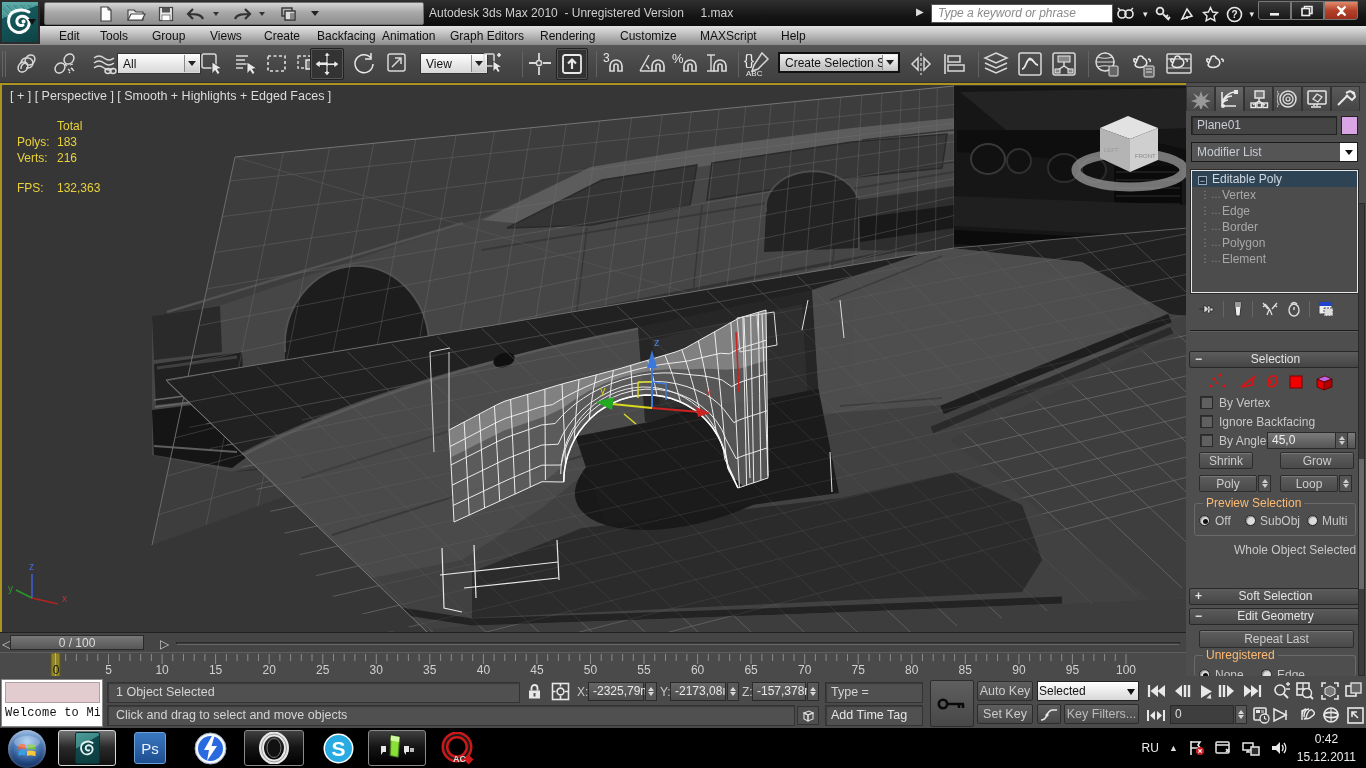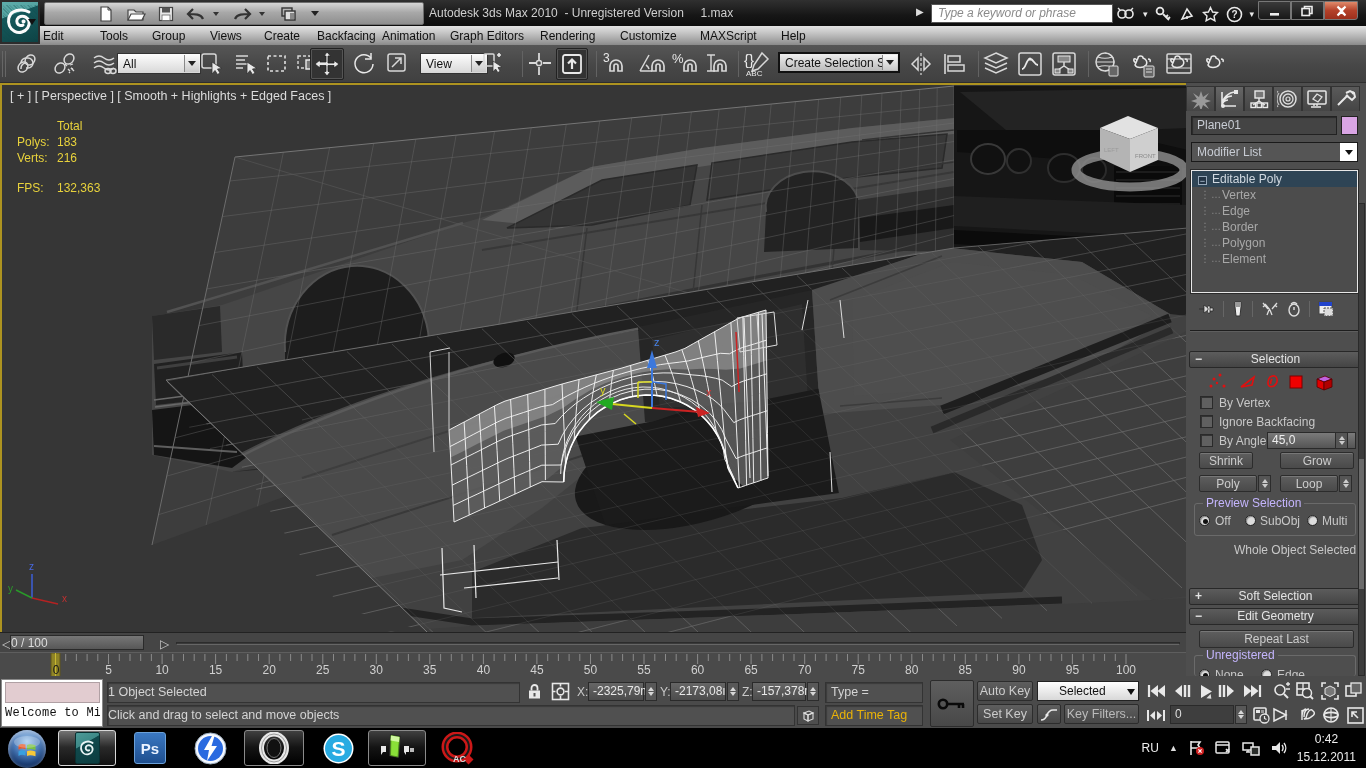--- a/index.html
+++ b/index.html
@@ -52,31 +52,31 @@
 .rollout{position:absolute;left:3px;width:173px;height:17px;background:linear-gradient(#5c5c5c,#454545);border:1px solid #282828;border-radius:2px;color:#e4e4e4;text-align:center;line-height:15px;font-size:12px}
 .rollout b{position:absolute;left:5px;top:0;font-weight:bold}
 .cb{position:absolute;width:13px;height:13px;background:#606060;border:1px solid #2a2a2a;box-shadow:inset 1px 1px 0 #333}
 .cblabel{position:absolute;color:#c8c8c8}
 .btn{position:absolute;background:linear-gradient(#5e5e5e,#4a4a4a);border:1px solid #2c2c2c;box-shadow:inset 0 1px 0 #777;border-radius:2px;color:#ccc;text-align:center}
 .spin{position:absolute;width:13px;height:17px;background:#555;border:1px solid #2c2c2c;display:flex;flex-direction:column;align-items:center;justify-content:space-around}
 .spin:before{content:"";border:3px solid transparent;border-bottom:4px solid #ccc}
 .spin:after{content:"";border:3px solid transparent;border-top:4px solid #ccc}
 .numfield{position:absolute;height:17px;background:linear-gradient(#7a7a7a,#555);border:1px solid #2a2a2a;color:#eee;line-height:15px;padding-left:4px}
 .grp{position:absolute;border:1px solid #6a6a6a;border-radius:3px}
-.grplabel{position:absolute;top:-8px;left:8px;background:#4e4e4e;padding:0 3px;color:#c4b5fd}
+.grplabel{position:absolute;top:-8px;left:8px;background:#4e4e4e;padding:0 3px;color:#fdba74}
 .radio{position:absolute;width:11px;height:11px;border-radius:50%;background:#ddd;border:1px solid #222;box-shadow:inset 1px 1px 1px #888}
 .radio.on:after{content:"";position:absolute;left:2.5px;top:2.5px;width:5px;height:5px;border-radius:50%;background:#111}
 .scroll{position:absolute;right:1px;top:120px;width:7px;height:473px;background:#3c3c3c;border:1px solid #2a2a2a}
 .scrollthumb{position:absolute;left:0;top:255px;width:5px;height:130px;background:#6a6a6a}
 
 #slider{position:absolute;left:0;top:632px;width:1186px;height:20px;background:#454545;border-top:1px solid #222}
-#sliderbar{position:absolute;left:10px;top:2px;width:134px;height:15px;background:linear-gradient(#777,#575757);border:1px solid #2a2a2a;color:#ddd;line-height:14px}
+#sliderbar{position:absolute;left:10px;top:2px;width:134px;height:15px;background:linear-gradient(#777,#575757);border:1px solid #2a2a2a;color:#ddd;text-align:center;line-height:14px}
 #ruler{position:absolute;left:0;top:652px;width:1186px;height:24px;background:#4a4a4a;border-top:1px solid #5e5e5e}
 #status{position:absolute;left:0;top:676px;width:1366px;height:52px;background:#4a4a4a}
-.sfield{position:absolute;background:#505050;border:1px solid #333;box-shadow:inset 1px 1px 1px #3a3a3a;color:#d4d4d4;line-height:19px;font-size:12.5px}
+.sfield{position:absolute;background:#505050;border:1px solid #333;box-shadow:inset 1px 1px 1px #3a3a3a;color:#d4d4d4;line-height:19px;padding-left:8px;font-size:12.5px}
 .xyz{position:absolute;height:19px;background:linear-gradient(#666,#4c4c4c);border:1px solid #2a2a2a;color:#e8e8e8;line-height:17px;padding-left:4px;font-size:12px}
 #welcome{position:absolute;left:1px;top:679px;width:102px;height:48px;background:#fff;border:1px solid #888}
 #welcometop{position:absolute;left:3px;top:2px;width:95px;height:21px;background:#e2ccd0;border:1px solid #b0a0a4}
 #welcometxt{position:absolute;left:3px;top:26px;width:95px;height:19px;color:#111;font-family:"Liberation Mono",monospace;font-size:12px;letter-spacing:0.2px;white-space:nowrap;overflow:hidden}
 .abtn{position:absolute;background:linear-gradient(#5e5e5e,#484848);border:1px solid #2c2c2c;border-radius:2px;color:#ccc;text-align:center;font-size:12.5px}
 .tkbox{position:absolute;top:730px;width:58px;height:36px;border:1px solid #8a8a8a;border-radius:3px;background:linear-gradient(rgba(255,255,255,.25),rgba(255,255,255,.08) 48%,rgba(0,0,0,.15));display:flex;align-items:center;justify-content:center}
 .tkic{position:absolute;top:732px;display:flex;align-items:center;justify-content:center}
 #tray{position:absolute;right:0;top:728px;height:40px;display:flex;align-items:center;gap:10px;color:#eee;font-size:12px;padding-right:10px}
 </style></head><body>
 <div id="title"></div>
@@ -174,21 +174,21 @@
         <path d="M3.5,3 v-1.5 h7.5 v7 h-2" fill="none" stroke="#eee" stroke-width="1.6"></path>
       </svg>
     </div>
     <div class="wb close">
       <svg width="13" height="12" viewBox="0 0 13 12">
         <path d="M2.5,1.5 L6.5,5 L10.5,1.5 M2.5,10.5 L6.5,7 L10.5,10.5 M2.5,1.5 L10.5,10.5 M10.5,1.5 L2.5,10.5" stroke="#fff" stroke-width="2" fill="none"></path>
       </svg>
     </div>
   </div>
 <div id="menubar">
-<span style="position:absolute;left:43px">Edit</span>
+<span style="position:absolute;left:59px">Edit</span>
 <span style="position:absolute;left:100px">Tools</span>
 <span style="position:absolute;left:152px">Group</span>
 <span style="position:absolute;left:210px">Views</span>
 <span style="position:absolute;left:264px">Create</span>
 <span style="position:absolute;left:317px">Backfacing</span>
 <span style="position:absolute;left:382px">Animation</span>
 <span style="position:absolute;left:450px">Graph Editors</span>
 <span style="position:absolute;left:540px">Rendering</span>
 <span style="position:absolute;left:620px">Customize</span>
 <span style="position:absolute;left:700px">MAXScript</span>
@@ -1099,30 +1099,30 @@
     <div style="border:3px solid transparent;border-top:4px solid #d8d8d8"></div>
   </div>
 <div class="sfield" style="left:825px;top:682px;width:98px;height:21px;padding-left:5px">Type = 254,0mm</div>
 <div style="position:absolute;left:797px;top:706px;width:22px;height:19px;background:#4e4e4e;border:1px solid #333;display:flex;align-items:center;justify-content:center">
     <svg width="14" height="14" viewBox="0 0 14 14">
       <polygon points="3,4 8,2 12,4 7,6" fill="none" stroke="#ddd" stroke-width="1.1"></polygon>
       <polygon points="3,4 7,6 7,12 3,10" fill="none" stroke="#ddd" stroke-width="1.1"></polygon>
       <polygon points="7,6 12,4 12,10 7,12" fill="none" stroke="#ddd" stroke-width="1.1"></polygon>
     </svg>
   </div>
-<div class="sfield" style="left:825px;top:705px;width:98px;height:21px;padding-left:5px;color:#eab308">Add Time Tag</div>
+<div class="sfield" style="left:825px;top:705px;width:98px;height:21px;padding-left:5px;color:#e5e5e5">Add Time Tag</div>
 <div style="position:absolute;left:930px;top:680px;width:44px;height:47px;background:linear-gradient(#5e5e5e,#484848);border:1px solid #2c2c2c;border-radius:2px;display:flex;align-items:center;justify-content:center">
     <svg width="30" height="16" viewBox="0 0 30 16">
       <circle cx="6" cy="8" r="4.2" fill="none" stroke="#0a0a0a" stroke-width="2.6"></circle>
       <path d="M10,8 H27 M22,8 v4 M26,8 v4" stroke="#0a0a0a" stroke-width="2.6"></path>
     </svg>
   </div>
 <div class="abtn" style="left:977px;top:681px;width:56px;height:20px;line-height:19px">Auto Key</div>
 <div class="abtn" style="left:977px;top:704px;width:56px;height:20px;line-height:19px">Set Key</div>
-<div style="position:absolute;left:1037px;top:681px;width:102px;height:20px;background:linear-gradient(#fff,#d8d8d8);border:1px solid #222;color:#111;line-height:19px;padding-left:21px">Selected<div style="position:absolute;right:3px;top:7px;border:4px solid transparent;border-top:6px solid #111"></div></div>
+<div style="position:absolute;left:1037px;top:681px;width:102px;height:20px;background:linear-gradient(#fff,#d8d8d8);border:1px solid #222;color:#111;line-height:19px;padding-left:1px">Selected<div style="position:absolute;right:3px;top:7px;border:4px solid transparent;border-top:6px solid #111"></div></div>
 <div class="abtn" style="left:1037px;top:704px;width:24px;height:20px"><svg width="18" height="14" viewBox="0 0 18 14" style="margin-top:3px">
       <path d="M1,12 Q5,12 7,7 T13,2 L17,2" fill="none" stroke="#e8e8e8" stroke-width="1.6"></path>
       <circle cx="7" cy="7" r="1.6" fill="#e8e8e8"></circle>
     </svg></div>
 <div class="abtn" style="left:1064px;top:704px;width:75px;height:20px;line-height:19px;color:#bbb">Key Filters...</div>
 <div style="position:absolute;left:1146px;top:681px;width:20px;height:20px;display:flex;align-items:center;justify-content:center">
     <svg width="19" height="14" viewBox="0 0 19 14">
       <path d="M2,1 v12" stroke="#e8e8e8" stroke-width="2.2"></path>
       <polygon points="11,1 3.5,7 11,13" fill="#e8e8e8"></polygon>
       <polygon points="18,1 10.5,7 18,13" fill="#e8e8e8"></polygon>
@@ -1232,21 +1232,21 @@
 <path d="M19,21.3 C21,20.3 23.5,20.2 27.5,21.5 L27.5,26.2 C23.5,24.9 21,25 19,26 Z" fill="#f8c838"></path>
 <ellipse cx="19" cy="12" rx="13" ry="6" fill="#fff" fill-opacity="0.25"></ellipse>
     </svg></div>
 <div class="tkbox" style="left:58px;background:linear-gradient(rgba(255,255,255,.45),rgba(255,255,255,.16) 48%,rgba(70,70,70,.25));border-color:#d8d8d8">
 <div style="width:25px;height:32px;background:linear-gradient(150deg,#4d9a98 0%,#3d8a88 35%,#10494c 37%,#0c3d40 100%);border:1px solid #0a3032;border-radius:2px;display:flex;align-items:center;justify-content:center">
 <svg width="19" height="19" viewBox="0 0 34 34">
         <path d="M26,7 C22,4.5 15,4 10,7 C5.5,9.8 4.5,16 6.5,21 C8.5,25.8 14,28.5 19,27 C24,25.5 27,21 26,16.5 C25,12.5 21,10.5 17.5,11.5 C14.5,12.4 13,15.5 14.2,18.2 C15.2,20.4 18,21.3 20,20" stroke="#e8f4f4" stroke-width="3.4" fill="none" stroke-linecap="round"></path>
       </svg>
     </div>
   </div>
-<div class="tkic" style="left:134px;width:32px;height:32px;background:linear-gradient(#3a78c2,#1e4e8e);border:1px solid #6aa0d8;border-radius:3px;color:#eaf2ff;font-weight:bold;font-size:15px;display:flex;align-items:center;justify-content:center">Ps</div>
+<div class="tkic" style="left:134px;width:32px;height:32px;background:linear-gradient(#3a78c2,#1e4e8e);border:1px solid #6aa0d8;border-radius:3px;color:#eaf2ff;font-weight:normal;font-size:15px;display:flex;align-items:center;justify-content:center">Ps</div>
 <div class="tkic" style="left:194px;width:33px;height:33px">
     <svg width="33" height="33" viewBox="0 0 33 33">
       <circle cx="16.5" cy="16.5" r="15.5" fill="#f4f8ff" stroke="#9ab" stroke-width="1"></circle>
       <circle cx="16.5" cy="16.5" r="12.5" fill="#2a6ae0"></circle>
       <path d="M18,4 L10,18 h5 l-2,11 L23,14 h-5.5 l3,-10 z" fill="#fff"></path>
     </svg>
   </div>
 <div class="tkbox" style="left:244px;width:60px">
     <svg width="32" height="32" viewBox="0 0 32 32">
       <ellipse cx="16" cy="16" rx="12.5" ry="14" fill="none" stroke="#e8e8e8" stroke-width="5"></ellipse>

